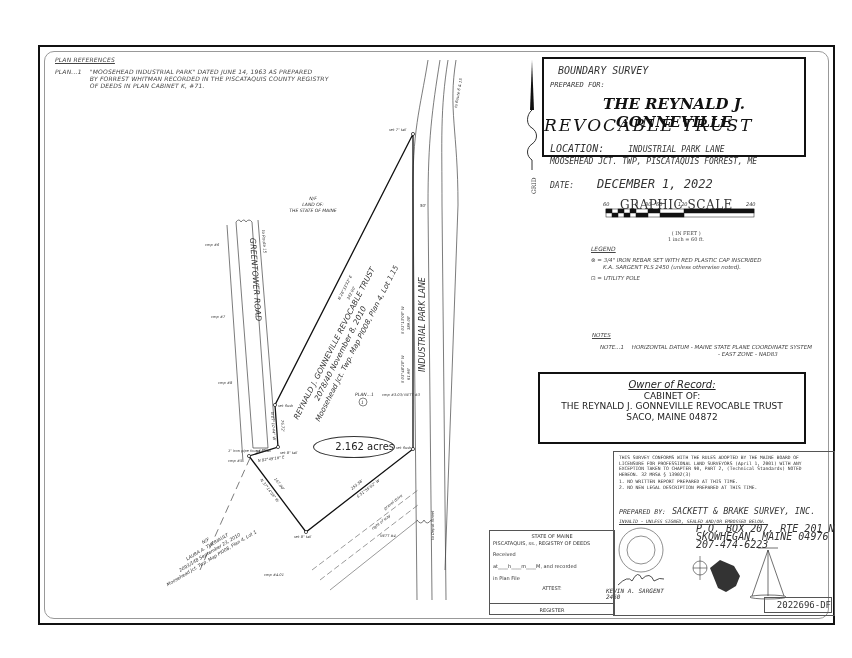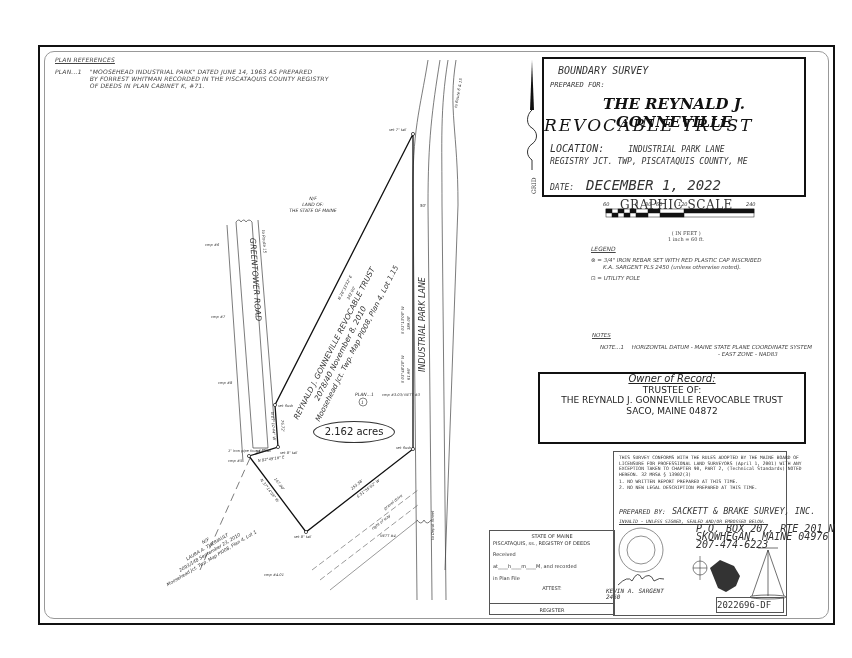--- a/index.html
+++ b/index.html
@@ -6,52 +6,52 @@
   body { width:852px; height:658px; position:relative; overflow:hidden; font-family:"DejaVu Sans", sans-serif; color:#222; }
   .sheet { position:absolute; left:38px; top:45px; width:797px; height:580px; border:2px solid #111; box-sizing:border-box; background:#fff; }
   .sheet-inner { position:absolute; left:4px; top:4px; right:4px; bottom:4px; border:1px solid #999; border-radius:10px; }
   svg.plan { position:absolute; left:0; top:0; width:852px; height:658px; }
   .cad { font-family:"DejaVu Sans", sans-serif; font-style:italic; fill:#333; }
   .abs { position:absolute; }
   .refs { left:55px; top:56px; font-size:6px; font-style:italic; color:#444; letter-spacing:0.2px; }
   .refs .hdr { text-decoration:underline; margin-bottom:5px; }
   .refs .row { display:flex; gap:8px; }
   .refs .body { line-height:7px; }
-  .title-box { left:542px; top:57px; width:264px; height:140px; border:2px solid #111; box-sizing:border-box; font-family:"DejaVu Sans Mono", monospace; font-style:italic; color:#333; }
+  .title-box { left:542px; top:57px; width:264px; height:100px; border:2px solid #111; box-sizing:border-box; font-family:"DejaVu Sans Mono", monospace; font-style:italic; color:#333; }
   .title-box .t1 { position:absolute; left:14px; top:6px; font-size:10px; }
   .title-box .t2 { position:absolute; left:6px; top:22px; font-size:7px; }
   .title-box .t3 { position:absolute; left:0; right:0; top:36px; text-align:center; font-family:"DejaVu Serif", serif; font-weight:bold; font-size:15px; color:#111; }
   .title-box .t4 { position:absolute; left:0; right:0; top:56px; text-align:left; font-family:"DejaVu Serif", serif; font-size:17px; letter-spacing:2px; color:#111; }
   .title-box .loc { position:absolute; left:6px; top:84px; font-size:8px; width:252px; }
   .title-box .loc .lbl { font-size:10px; }
   .title-box .loc .val { margin-left:24px; }
   .title-box .county { position:absolute; left:6px; top:98px; font-size:8px; white-space:nowrap; }
   .title-box .date { position:absolute; left:6px; top:118px; font-size:8px; }
-  .title-box .date .val { margin-left:12px; font-size:14px; }
+  .title-box .date .val { margin-left:23px; font-size:12px; }
   .north { left:524px; top:60px; width:16px; height:136px; }
   .scale-title { left:620px; top:198px; font-family:"DejaVu Serif", serif; font-size:12px; color:#333; letter-spacing:0.5px; }
   .scale-sub { left:668px; top:230px; font-family:"DejaVu Serif", serif; font-size:5px; color:#444; text-align:center; line-height:6px; }
   .legend { left:591px; top:245px; font-size:5.5px; font-style:italic; color:#444; line-height:7px; }
   .legend .hdr { text-decoration:underline; font-size:6px; margin-bottom:5px; }
   .notes { left:592px; top:332px; font-size:5.5px; font-style:italic; color:#444; line-height:7px; }
   .notes .hdr { text-decoration:underline; margin-bottom:5px; }
-  .owner { left:538px; top:372px; width:268px; height:72px; border:2px solid #111; box-sizing:border-box; text-align:center; font-family:"DejaVu Sans", sans-serif; color:#222; font-size:9px; line-height:10.5px; padding-top:0; }
+  .owner { left:538px; top:372px; width:268px; height:72px; border:2px solid #111; box-sizing:border-box; text-align:center; font-family:"DejaVu Sans", sans-serif; color:#222; font-size:9px; line-height:10.5px; padding-top:6px; }
   .owner .hdr { font-style:italic; text-decoration:underline; font-size:10px; }
-  .cert { left:613px; top:451px; width:174px; height:165px; border:1px solid #555; box-sizing:border-box; font-family:"DejaVu Sans Mono", monospace; font-style:normal; color:#333; }
+  .cert { left:613px; top:451px; width:222px; height:165px; border:1px solid #555; box-sizing:border-box; font-family:"DejaVu Sans Mono", monospace; font-style:normal; color:#333; }
   .cert .txt { position:absolute; left:5px; top:3px; font-size:4.6px; line-height:5.6px; width:186px; }
   .cert .prep { position:absolute; left:5px; top:54px; font-size:6.5px; font-style:italic; white-space:nowrap; }
   .cert .prep .firm { font-size:8.5px; margin-left:6px; }
   .cert .invalid { position:absolute; left:5px; top:67px; font-size:4.5px; font-style:italic; text-decoration:underline; white-space:nowrap; }
   .cert .addr { position:absolute; left:82px; top:73px; font-size:10px; font-style:italic; line-height:8px; white-space:nowrap; }
   .cert .signer { position:absolute; left:-8px; top:136px; font-size:6px; font-style:italic; line-height:6px; }
-  .cert .jobno { position:absolute; right:2px; bottom:2px; width:66px; height:14px; border:1px solid #555; font-size:9px; text-align:left; line-height:14px;margin-left:38px; }
+  .cert .jobno { position:absolute; right:2px; bottom:2px; width:66px; height:14px; border:1px solid #555; font-size:9px; text-align:right; line-height:14px;margin-left:38px; }
   .registry { left:489px; top:530px; width:126px; height:85px; border:1px solid #555; box-sizing:border-box; font-family:"DejaVu Sans", sans-serif; font-size:5px; color:#333; }
   .registry .l { position:absolute; left:3px; white-space:nowrap; }
   .registry .c { position:absolute; left:0; right:0; text-align:center; }
-  .acres { left:313px; top:421px; width:80px; height:20px; border:1px solid #333; border-radius:50%; font-size:10px; text-align:center; line-height:20px; color:#222; font-family:"DejaVu Sans", sans-serif; }
+  .acres { left:313px; top:436px; width:80px; height:20px; border:1px solid #333; border-radius:50%; font-size:10px; text-align:right; line-height:20px; color:#222; font-family:"DejaVu Sans", sans-serif; }
 </style>
 </head>
 <body>
 
 <div class="sheet">
     <div class="sheet-inner"></div>
   </div>
 
 <svg class="plan" viewBox="0 0 852 658">
 
@@ -214,21 +214,21 @@
 </svg>
 
 <div class="abs title-box">
   <div class="t1">BOUNDARY SURVEY</div>
   <div class="t2">PREPARED FOR:</div>
   <div class="t3">THE REYNALD J. GONNEVILLE</div>
   <div class="t4">REVOCABLE TRUST</div>
   <div class="loc">
     <span class="lbl">LOCATION:</span><span class="val">INDUSTRIAL PARK LANE</span>
   </div>
-  <div class="county">REGISTRY JCT. TWP, PISCATAQUIS COUNTY, ME</div>
+  <div class="county">MOOSEHEAD JCT. TWP, PISCATAQUIS FORREST, ME</div>
   <div class="date">
     <span>DATE:</span><span class="val">DECEMBER 1, 2022</span>
   </div>
 </div>
 
 <div class="abs scale-title">GRAPHIC SCALE</div>
 <div class="abs scale-sub">
   <div>( IN FEET )</div>
   <div>1 inch = 60 ft.</div>
 </div>
@@ -250,21 +250,21 @@
   <div class="hdr">NOTES</div>
   <div style="margin-left:8px;">
     <span>NOTE...1</span>
     <span style="margin-left:6px;">HORIZONTAL DATUM - MAINE STATE PLANE COORDINATE SYSTEM</span><br>
     <span style="margin-left:118px;">- EAST ZONE - NAD83</span>
   </div>
 </div>
 
 <div class="abs owner">
   <div class="hdr">Owner of Record:</div>
-  <div>TRUSTEE OF:</div>
+  <div>CABINET OF:</div>
   <div>THE REYNALD J. GONNEVILLE REVOCABLE TRUST</div>
   <div>SACO, MAINE 04872</div>
 </div>
 
 <div class="abs acres">2.162 acres</div>
 
 <div class="abs cert">
   <div class="txt">
     <div>THIS SURVEY CONFORMS WITH THE RULES ADOPTED BY THE MAINE BOARD OF LICENSURE FOR PROFESSIONAL LAND SURVEYORS (April 1, 2001) WITH ANY EXCEPTION TAKEN TO CHAPTER 90, PART 2, (Technical Standards) NOTED HEREON. 32 MRSA § 13902(3)</div>
     <div style="margin-top:2px;">1. NO WRITTEN REPORT PREPARED AT THIS TIME.</div>

